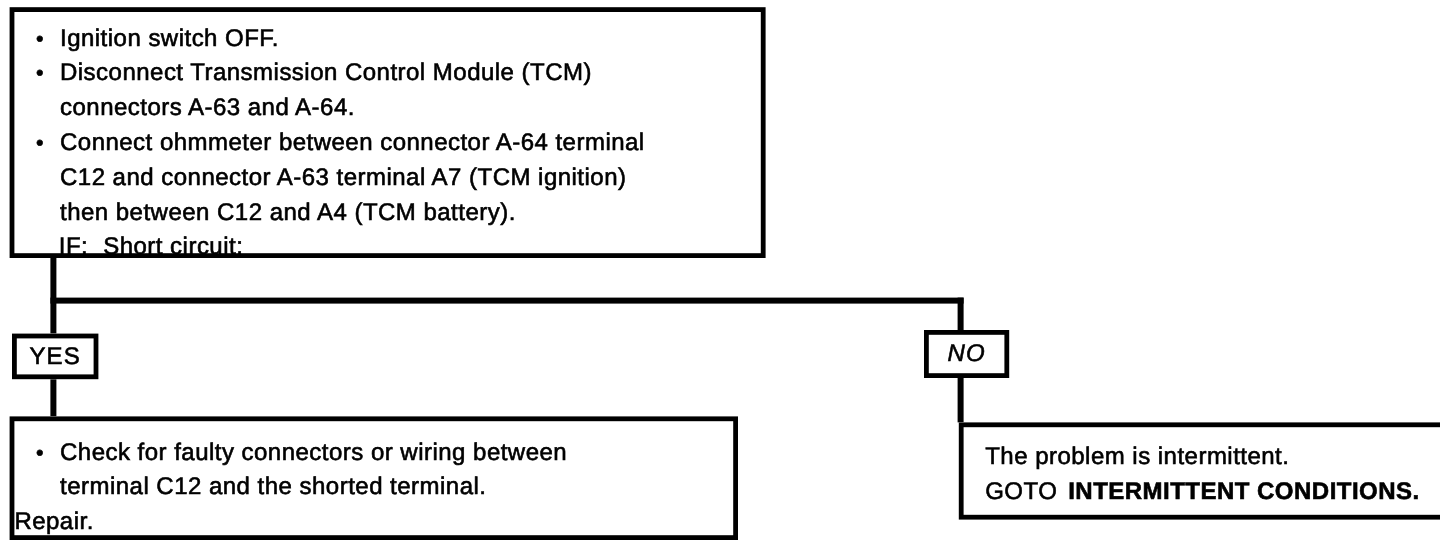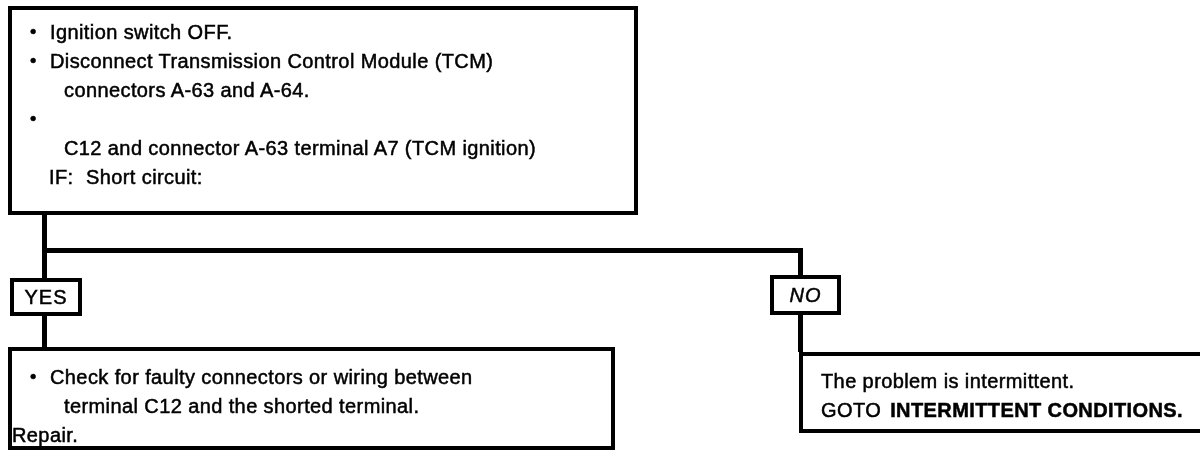--- a/index.html
+++ b/index.html
@@ -31,21 +31,21 @@
   }
   .ln { white-space: nowrap; }
   .b-row { display: flex; }
   .bullet {
     flex: 0 0 auto;
     display: inline-block;
     width: 20px;
     margin-left: 18px;
     font-size: 18px;
   }
-  .cont { padding-left: 52px; }
+  .cont { padding-left: 38px; }
   .flush { padding-left: 0; }
   .if-row { display: flex; padding-left: 4px; }
   .if-label { flex: 0 0 auto; width: 37px; margin-left: 33px; }
   .label-box {
     display: flex;
     align-items: center;
     justify-content: center;
     letter-spacing: 1px;
   }
   .goto-prefix { margin-right: 9px; }
@@ -61,22 +61,24 @@
       <span class="bullet">•</span>
       <span>Ignition switch OFF.</span>
     </div>
     <div class="ln b-row">
       <span class="bullet">•</span>
       <span>Disconnect Transmission Control Module (TCM)</span>
     </div>
     <div class="ln cont">connectors A-63 and A-64.</div>
     <div class="ln b-row">
       <span class="bullet">•</span>
+      <span>Connect ohmmeter between connector A-64 terminal</span>
     </div>
     <div class="ln cont">C12 and connector A-63 terminal A7 (TCM ignition)</div>
+    <div class="ln cont">then between C12 and A4 (TCM battery).</div>
     <div class="ln if-row">
       <span class="if-label">IF:</span>
       <span>Short circuit:</span>
     </div>
   </div>
 
   <div class="cline" style="left:42px; top:213px; width:5px; height:65px;"></div>
   <div class="cline" style="left:42px; top:248px; width:761px; height:5px;"></div>
   <div class="cline" style="left:798px; top:248px; width:5px; height:27px;"></div>
   <div class="cline" style="left:42px; top:316px; width:5px; height:31px;"></div>

